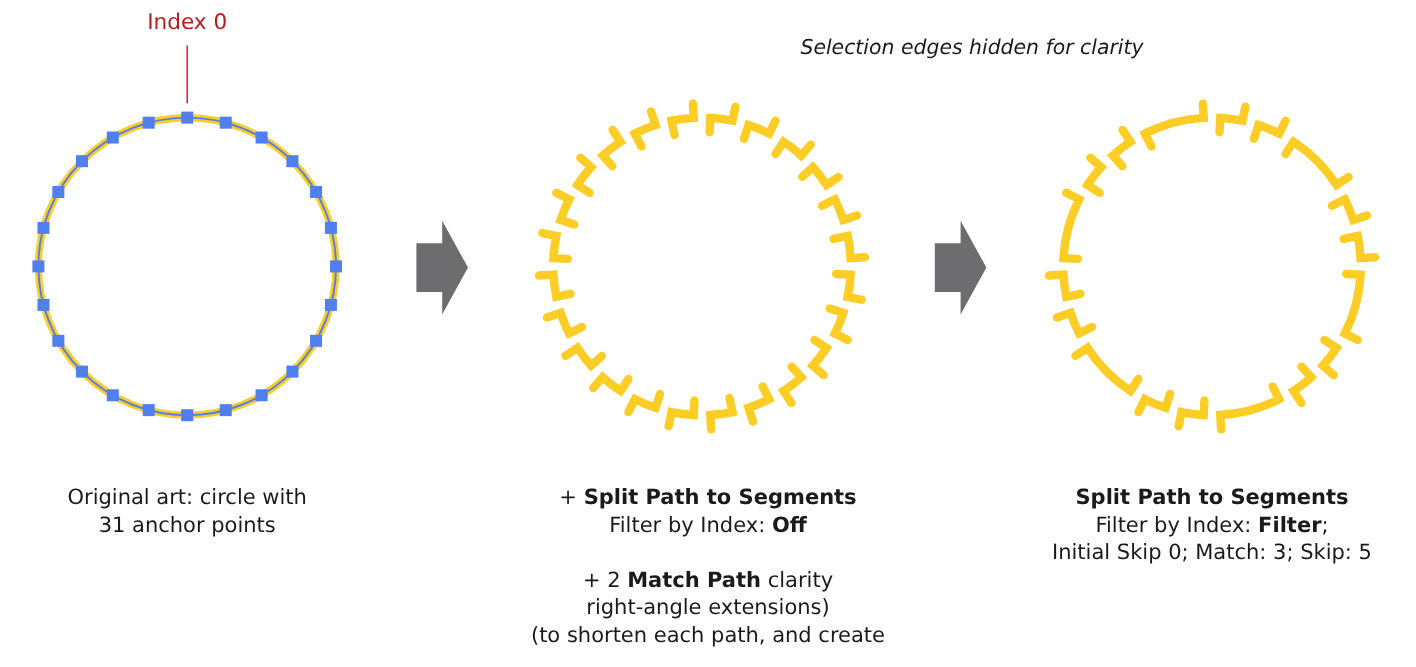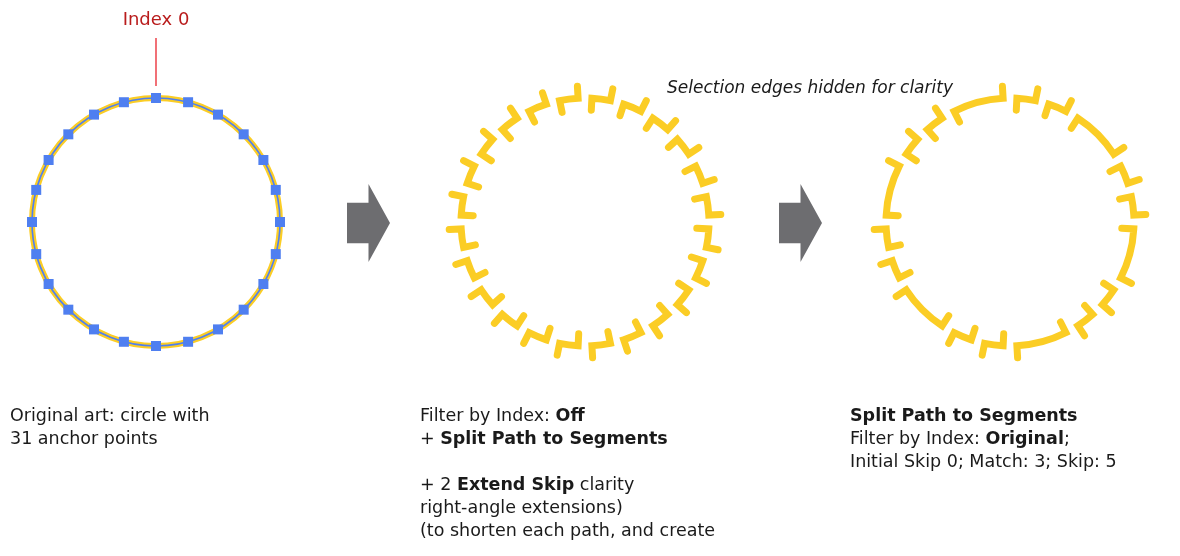--- a/index.html
+++ b/index.html
@@ -2,22 +2,22 @@
 <html><head>
   <meta charset="utf-8">
   <style>
     html, body { margin: 0; padding: 0; background: #ffffff; }
     body { width: 1180px; height: 556px; position: relative; overflow: hidden;
            font-family: "DejaVu Sans", "Liberation Sans", sans-serif; color: #1a1a1a; }
     #art { position: absolute; left: 0; top: 0; width: 1180px; height: 556px; }
     .label-index { position: absolute; left: 108px; top: 8px; width: 96px; text-align: center;
                    font-size: 18px; color: #b91c1c; }
     .note { position: absolute; left: 600px; top: 30px; width: 420px; text-align: center;
-            font-size: 17px; font-style: italic; color: #1a1a1a; margin-top: 47px; }
-    .caption { position: absolute; font-size: 17.5px; line-height: 23px; color: #1a1a1a; }
+            font-size: 17px; font-style: italic; color: #1a1a1a; }
+    .caption { position: absolute; text-align: center; font-size: 17.5px; line-height: 23px; color: #1a1a1a; }
     .caption b { font-weight: bold; }
     .cap1 { left: 10px; top: 404px; width: 292px; }
     .cap2 { left: 420px; top: 404px; width: 340px; }
     .cap3 { left: 850px; top: 404px; width: 320px; }
     .gap { height: 23px; }
   </style>
 </head>
 <body>
 
 <svg id="art" xmlns="http://www.w3.org/2000/svg" width="1180" height="556" viewBox="0 0 1180 556">
@@ -106,25 +106,25 @@
 
 <div class="label-index">Index 0</div>
 <div class="note">Selection edges hidden for clarity</div>
 
 <div class="caption cap1">
   <div>Original art: circle with</div>
   <div>31 anchor points</div>
 </div>
 
 <div class="caption cap2">
+  <div><span>+ </span><b>Split Path to Segments</b></div>
   <div><span>Filter by Index: </span><b>Off</b></div>
-  <div><span>+ </span><b>Split Path to Segments</b></div>
   <div class="gap"></div>
-  <div><span>+ 2 </span><b>Extend Skip</b><span> clarity</span></div>
+  <div><span>+ 2 </span><b>Match Path</b><span> clarity</span></div>
   <div>right-angle extensions)</div>
   <div>(to shorten each path, and create</div>
 </div>
 
 <div class="caption cap3">
   <div><b>Split Path to Segments</b></div>
-  <div><span>Filter by Index: </span><b>Original</b><span>;</span></div>
+  <div><span>Filter by Index: </span><b>Filter</b><span>;</span></div>
   <div>Initial Skip 0; Match: 3; Skip: 5</div>
 </div>
 
 </body></html>

